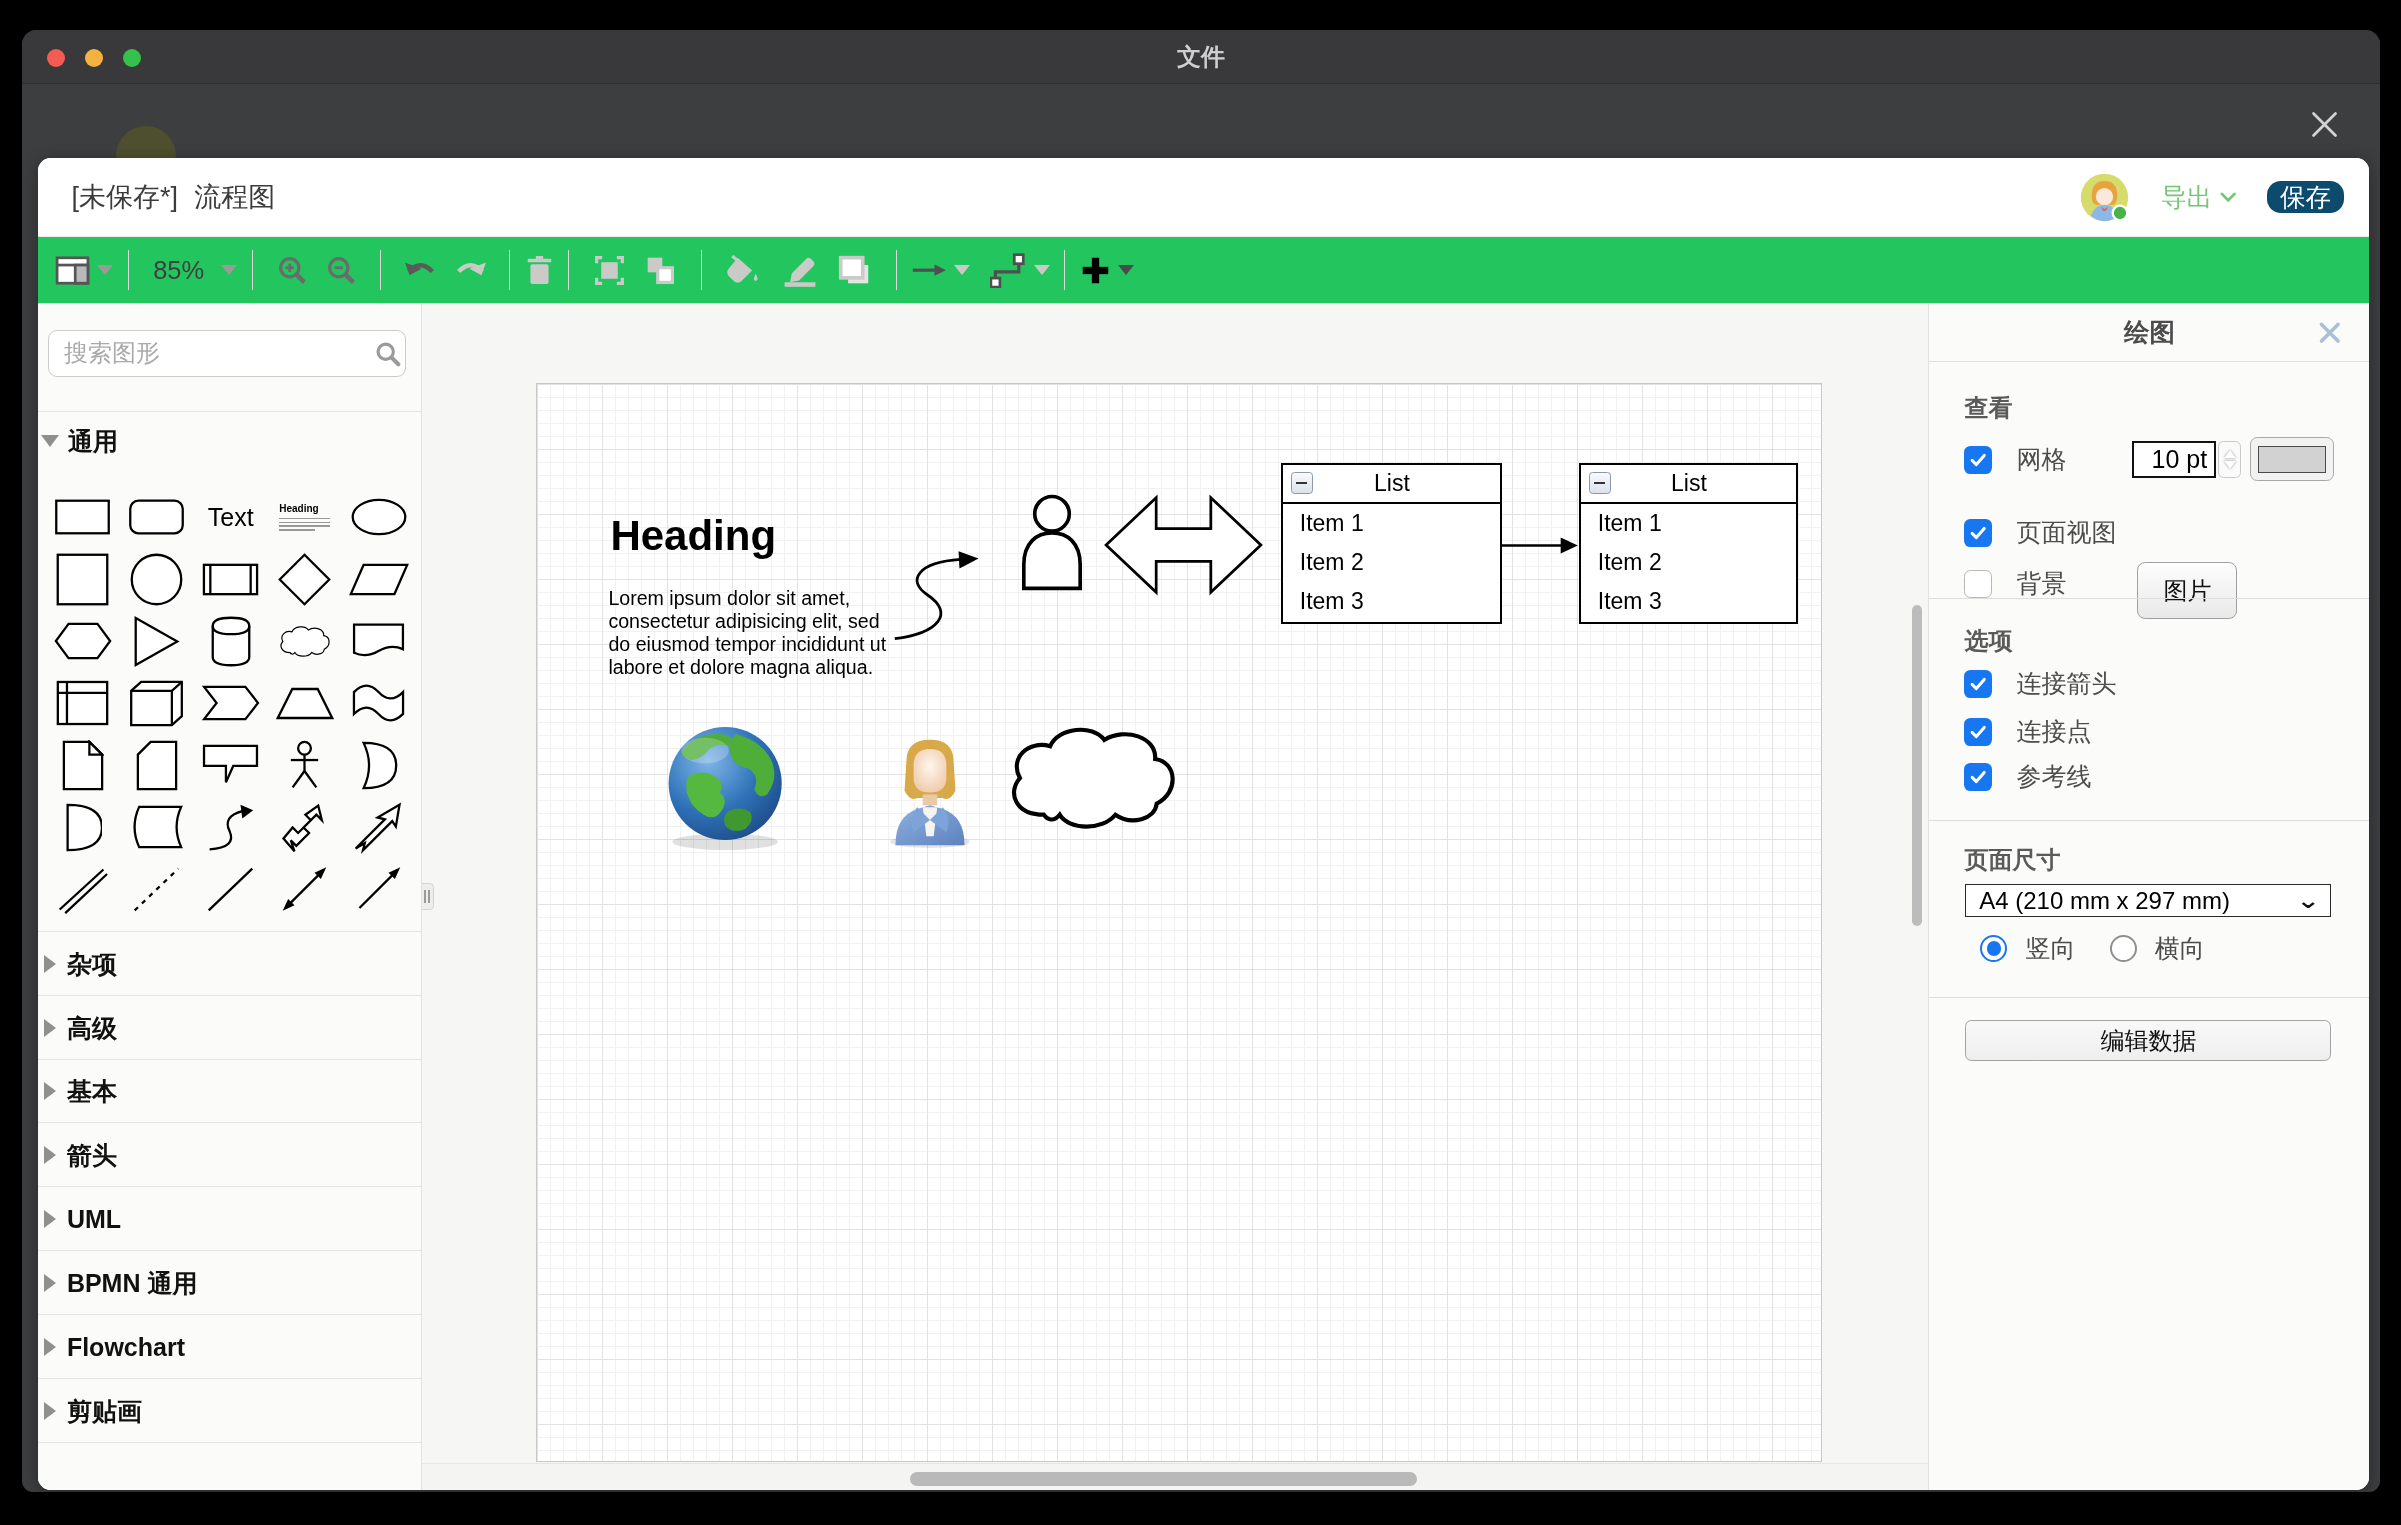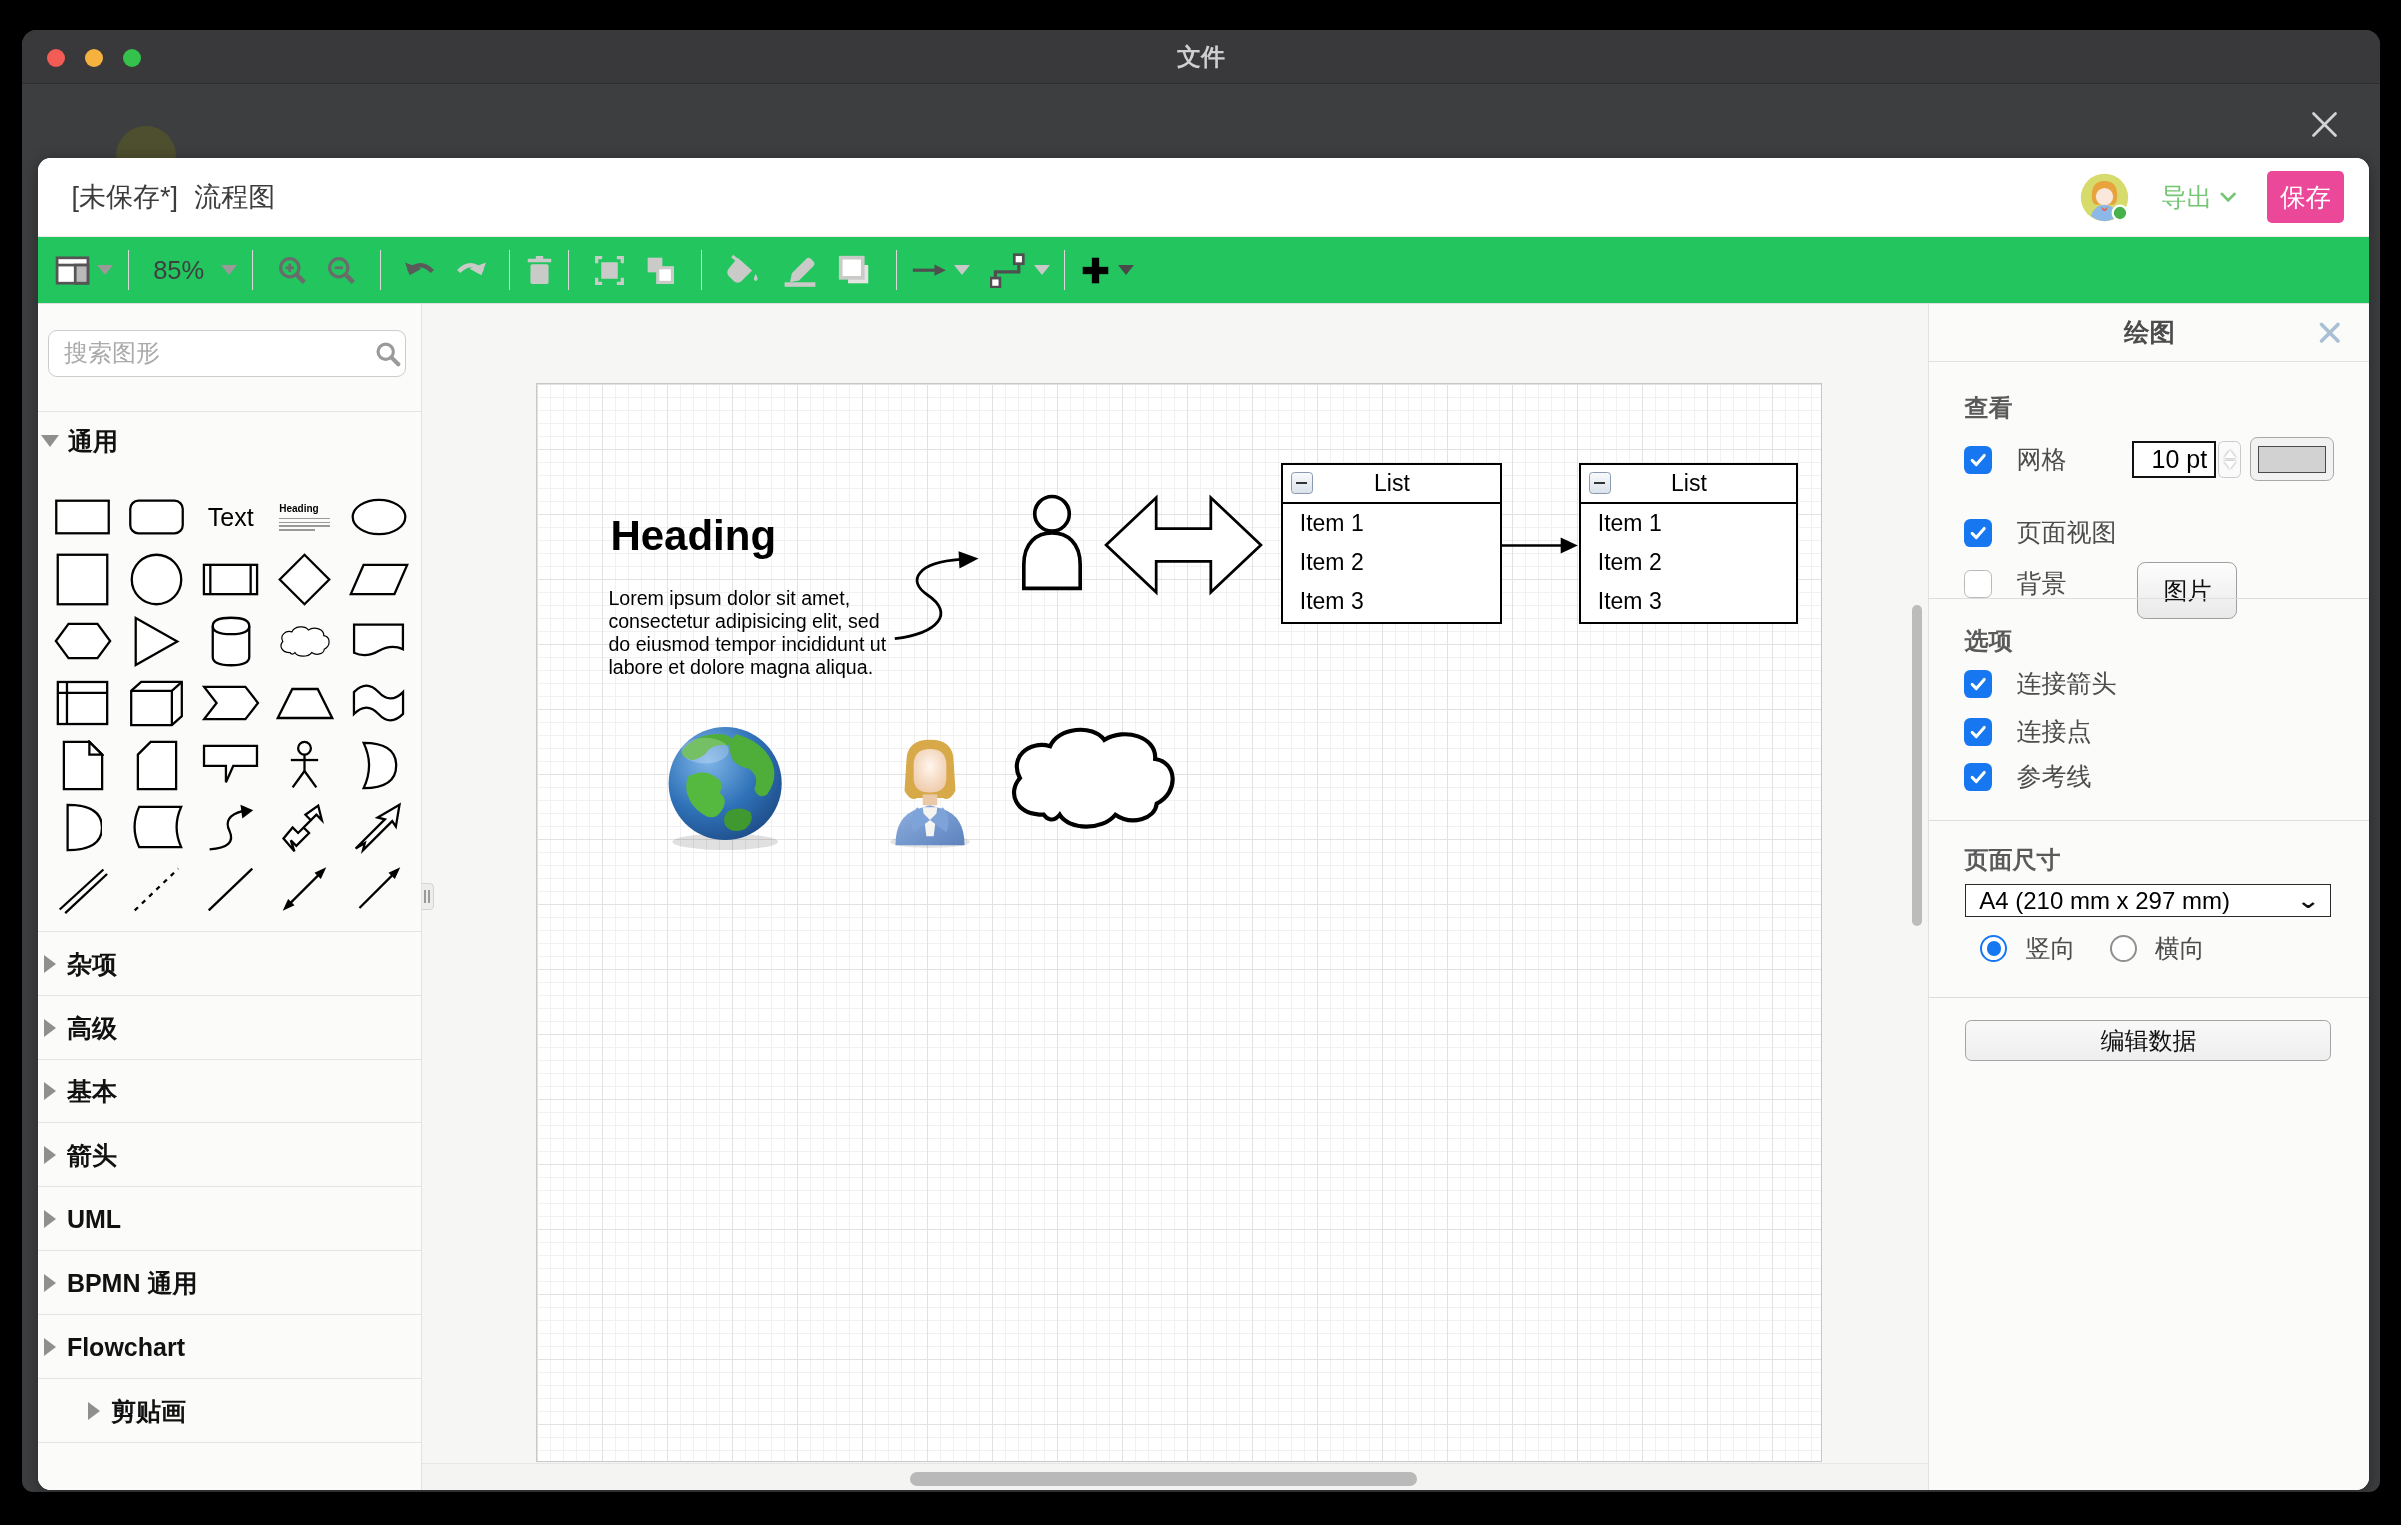--- a/index.html
+++ b/index.html
@@ -12,21 +12,21 @@
   .tl{position:absolute;top:19px;width:18px;height:18px;border-radius:50%;}
   #win-title{position:absolute;left:0;top:0;width:100%;height:54px;display:flex;align-items:center;justify-content:center;color:#cfcfd1;font-size:24px;font-weight:bold;}
   .chrome-x{stroke:#d3d3d3;stroke-width:3;stroke-linecap:round;}
   
   #card{position:absolute;left:16.4px;top:128px;width:2331px;height:1332px;background:#fff;border-radius:12.8px;overflow:hidden;box-shadow:0 3.6px 16.4px rgba(0,0,0,.35);}
   
   #hdr{position:absolute;left:0;top:0;width:100%;height:78px;background:#fff;}
   #doc-title{position:absolute;left:33px;top:0;height:78px;display:flex;align-items:center;gap:16.4px;font-size:27px;color:#3c3c3c;}
   #hdr-right{position:absolute;right:25.5px;top:0;height:78px;display:flex;align-items:center;gap:31px;}
   #export-lbl{color:#74c674;font-size:25.5px;display:flex;align-items:center;gap:7.3px;cursor:pointer;}
-  #save-btn{background:#ec4899;color:#fff;font-size:25.5px;border:none;border-radius:5px;width:77px;height:52px;display:flex;align-items:center;justify-content:center;cursor:pointer;}
+  #save-btn{background:#0c4a6e;color:#fff;font-size:25.5px;border:none;border-radius:14px;width:77px;height:32px;display:flex;align-items:center;justify-content:center;cursor:pointer;}
   
   #tbar{position:absolute;left:0;top:78px;width:100%;height:68px;background:#22c55e;border-top:0.9px solid #ececea;border-bottom:0.9px solid #dededc;display:flex;align-items:center;}
   .tsep{width:0.9px;height:40px;background:#d9d9d7;margin:0 14.6px;flex:none;}
   .ticon{display:flex;align-items:center;justify-content:center;flex:none;cursor:pointer;}
   .caret{width:0;height:0;border-left:8.2px solid transparent;border-right:8.2px solid transparent;border-top:10px solid #9a9a98;margin-left:7.3px;flex:none;}
   .caret.lite{border-top-color:#c9c9c7;}
   .caret.dark{border-top-color:#4a4a4a;}
   #zoom-val{font-size:25.5px;color:#3f3f3f;}
   
   #cols{position:absolute;left:0;top:146px;width:2331px;height:1186px;}
@@ -507,21 +507,21 @@
           <div class="sec-row" style="top:947px;">
               <span class="tri-r"></span>
               <span class="sec-lbl">BPMN 通用</span>
             </div>
           <div class="sec-sep" style="top:1010px;"></div>
           <div class="sec-row" style="top:1011px;">
               <span class="tri-r"></span>
               <span class="sec-lbl">Flowchart</span>
             </div>
           <div class="sec-sep" style="top:1074px;"></div>
-          <div class="sec-row" style="top:1075px;margin-left:44px;">
+          <div class="sec-row" style="top:1075px;">
               <span class="tri-r"></span>
               <span class="sec-lbl">剪贴画</span>
             </div>
           <div class="sec-sep" style="top:1138px;"></div>
         </div>
 
         <div id="canvas">
           <div id="page">
 
             <div id="cv-heading">Heading</div>

